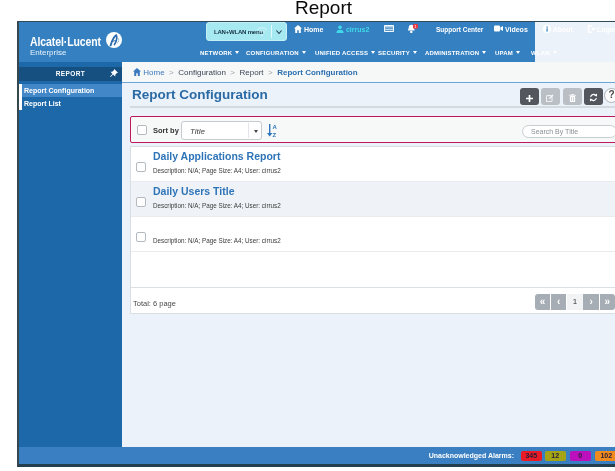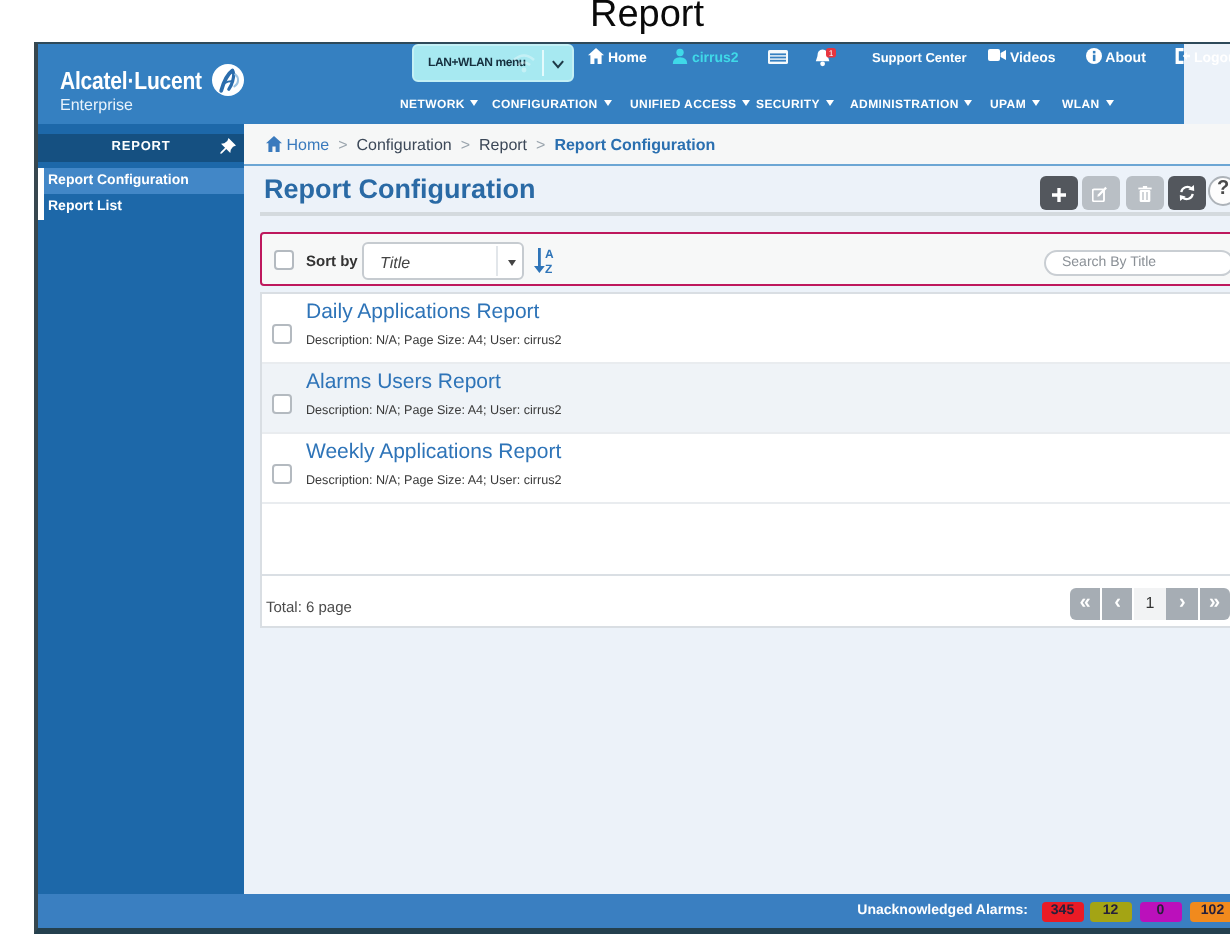--- a/index.html
+++ b/index.html
@@ -4,21 +4,21 @@
 <style>
 * { margin:0; padding:0; box-sizing:border-box; }
 html,body { width:615px; height:471px; background:#fff; font-family:"Liberation Sans", sans-serif; }
 #page { position:relative; width:615px; height:471px; overflow:hidden;margin-left:16px; }
 .abs { position:absolute; }
 #ttl { top:0; left:0; width:615px; text-align:center; font-size:19px; color:#0a0a0a; line-height:16px; }
 #win { left:1px; top:20.5px; width:612px; height:446.5px; background:#ecf2f9;
   border-top:1.5px solid #2e4a5a; border-left:2px solid #37474f; border-bottom:3px solid #24404e;
   border-right:2px solid #37474f; box-shadow: inset -2px 0 0 #8fb3c5; }
 
-#hdr { left:0; top:0; width:573px; height:40px; background:#3580c1; }
+#hdr { left:0; top:0; width:516px; height:40px; background:#3580c1; }
 .logoTxt { left:11px; top:12px; color:#fff; font-size:10.5px; font-weight:bold; letter-spacing:-0.1px; transform:scaleY(1.18); transform-origin:left top; }
 .entTxt { left:11px; top:26px; color:#e8f2fb; font-size:8px; }
 #alogo { left:87px; top:10.5px; }
 
 #dd { left:187px; top:0px; width:81px; height:19px; background:#a7e9f1; border-radius:3px; border:1px solid #c3f0f5; }
 #dd .t { position:absolute; left:7px; top:6px; font-size:6px; letter-spacing:-0.2px; color:#16303f; font-weight:bold;}
 #dd .sep { position:absolute; right:14px; top:2px; width:1px; height:13px; background:#e4fafc; }
 .topitem { top:2px; height:12px; line-height:12px; color:#fff; font-size:7px; font-weight:bold; white-space:nowrap; }
 .cyan { color:#3fd9e8; }
 .nav { top:25px; height:12px; line-height:12px; color:#fff; font-size:6px; font-weight:bold; letter-spacing:0.2px; white-space:nowrap;}
@@ -47,21 +47,21 @@
 #sel { position:absolute; left:50px; top:4px; width:81px; height:19px; background:#fff; border:1px solid #c6cbd0; border-radius:3px; }
 #sel .t { position:absolute; left:8px; top:5px; font-size:8px; color:#444;font-style:italic; }
 #sel .sep { position:absolute; right:12px; top:1px; width:1px; height:15px; background:#e2e6ea;}
 #sel .ca { position:absolute; right:3.5px; top:8px; width:0; height:0; border-left:2.5px solid transparent; border-right:2.5px solid transparent; border-top:3.5px solid #444;}
 #search { left:391px; top:8.5px; width:95px; height:13px; border:1px solid #c9ced3; border-radius:7px; background:#fff; font-size:7px; color:#8a9096; line-height:11px; padding-left:8px;}
 
 #list { left:8px; top:84px; width:492px; height:168px; background:#fff; border:1px solid #d9dee3; }
 .row { position:absolute; left:0; width:490px; height:35px; box-shadow: inset 0 -1px 0 #e9ecef; }
 .row.alt { background:#eff3f7; }
 .row .cb { position:absolute; left:5px; top:15px; }
-.row .t { position:absolute; left:22px; top:3px; font-size:10.5px; font-weight:normal; color:#2e74b8;}
+.row .t { position:absolute; left:22px; top:3px; font-size:10.5px; font-weight:bold; color:#2e74b8;}
 .row .d { position:absolute; left:22px; top:20.5px; font-size:6.3px; color:#3a3a3a; }
 #totrow { position:absolute; left:0; top:140px; width:490px; height:26px; border-top:1px solid #dadfe4; background:#fff;}
 #totrow .t { position:absolute; left:2px; top:11px; font-size:7.5px; color:#4a4a4a;}
 #pager { position:absolute; right:6px; top:6.5px; height:16px; border-radius:3px; overflow:hidden; }
 #pager span { display:inline-block; float:left; width:15.4px; height:16px; margin-right:0.8px; background:#a6adb4; color:#fff; text-align:center; font-size:10px; line-height:15px; font-weight:bold;}
 #pager span.cur { background:#f2f3f4; color:#333; font-weight:normal; font-size:8px; line-height:16px;}
 #pager span:last-child { margin-right:0; }
 
 #status { left:0; top:425px; width:608px; height:17px; background:#3a7fc1; }
 #status .lab { position:absolute; right:113px; top:5px; font-size:7px; color:#fff; font-weight:bold;}
@@ -213,26 +213,25 @@
         <div id="search" class="abs">Search By Title</div>
       </div>
       <div id="list" class="abs">
         <div class="row" style="top:0;">
           <div class="cb"></div>
           <div class="t">Daily Applications Report</div>
           <div class="d">Description: N/A; Page Size: A4; User: cirrus2</div>
         </div>
         <div class="row alt" style="top:35px;">
           <div class="cb"></div>
-          <div class="t">Alarms Users Report</div>
+          <div class="t">Daily Users Title</div>
           <div class="d">Description: N/A; Page Size: A4; User: cirrus2</div>
         </div>
         <div class="row" style="top:70px;">
           <div class="cb"></div>
-          <div class="t">Weekly Applications Report</div>
           <div class="d">Description: N/A; Page Size: A4; User: cirrus2</div>
         </div>
         <div id="totrow">
           <div class="t">Total: 6 page</div>
           <div id="pager">
               <span>«</span>
               <span>‹</span>
               <span class="cur">1</span>
               <span>›</span>
               <span>»</span>

